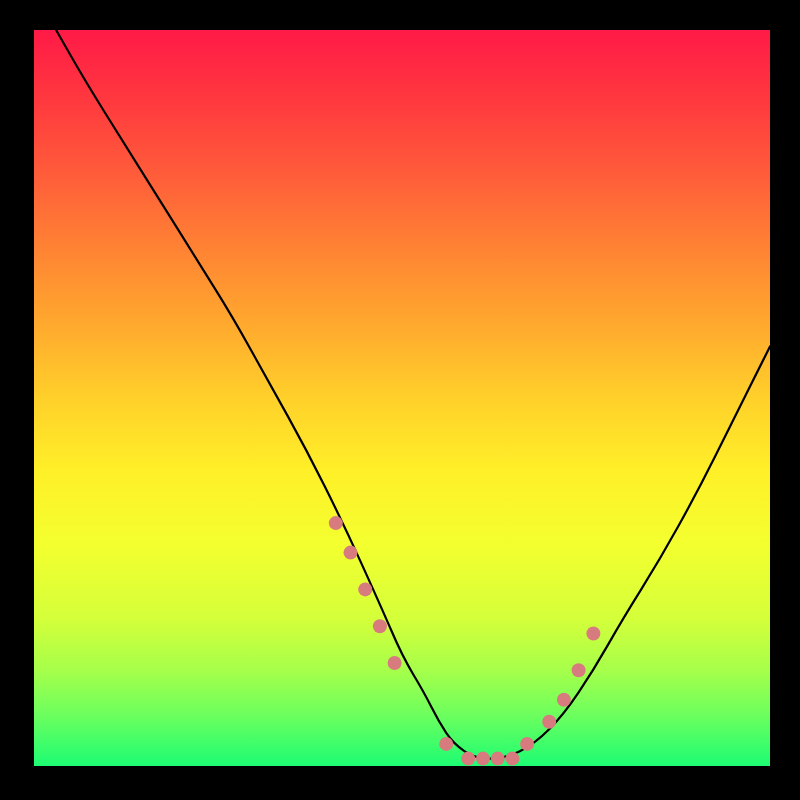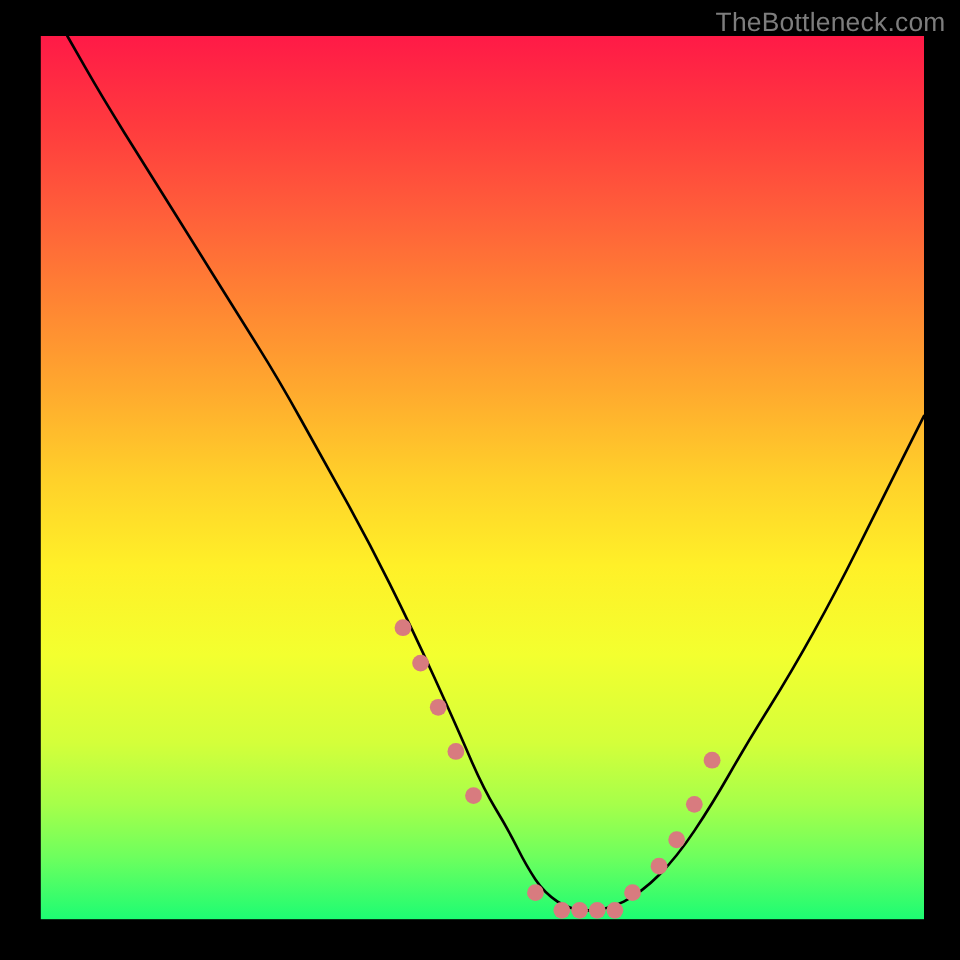--- a/index.html
+++ b/index.html
@@ -57,21 +57,20 @@
     width: 736px;
     height: 736px;
     overflow: visible;
   }
 </style>
 </head>
 <body>
 
 <div class="frame">
 
-  <div class="watermark">TheBottleneck.com</div>
 
   <div class="plot-area">
     <svg class="curve" viewBox="0 0 736 736">
       <path id="curve-path" fill="none" stroke="#000" stroke-width="2.2" stroke-linecap="round" d="M 22.1 0.0 Q 22.1 0.0 36.8 25.8 Q 51.5 51.5 69.9 81.0 Q 88.3 110.4 106.7 139.8 Q 125.1 169.3 143.5 198.7 Q 161.9 228.2 180.3 257.6 Q 198.7 287.0 217.1 320.2 Q 235.5 353.3 253.9 386.4 Q 272.3 419.5 290.7 456.3 Q 309.1 493.1 327.5 533.6 Q 345.9 574.1 357.0 599.8 Q 368.0 625.6 379.0 644.0 Q 390.1 662.4 397.4 677.1 Q 404.8 691.8 412.2 702.9 Q 419.5 713.9 430.6 721.3 Q 441.6 728.6 456.3 728.6 Q 471.0 728.6 485.8 721.3 Q 500.5 713.9 515.2 699.2 Q 529.9 684.5 544.6 662.4 Q 559.4 640.3 574.1 614.6 Q 588.8 588.8 607.2 559.4 Q 625.6 529.9 644.0 496.8 Q 662.4 463.7 680.8 426.9 Q 699.2 390.1 717.6 353.3 T 736.0 316.5"></path>
       <g id="dot-group">
           <rect x="294.8" y="486.1" width="14" height="14" rx="7" ry="7" fill="#d87b7f"></rect>
           <rect x="309.5" y="515.6" width="14" height="14" rx="7" ry="7" fill="#d87b7f"></rect>
           <rect x="324.2" y="552.4" width="14" height="14" rx="7" ry="7" fill="#d87b7f"></rect>
           <rect x="338.9" y="589.2" width="14" height="14" rx="7" ry="7" fill="#d87b7f"></rect>
           <rect x="353.6" y="626.0" width="14" height="14" rx="7" ry="7" fill="#d87b7f"></rect>

